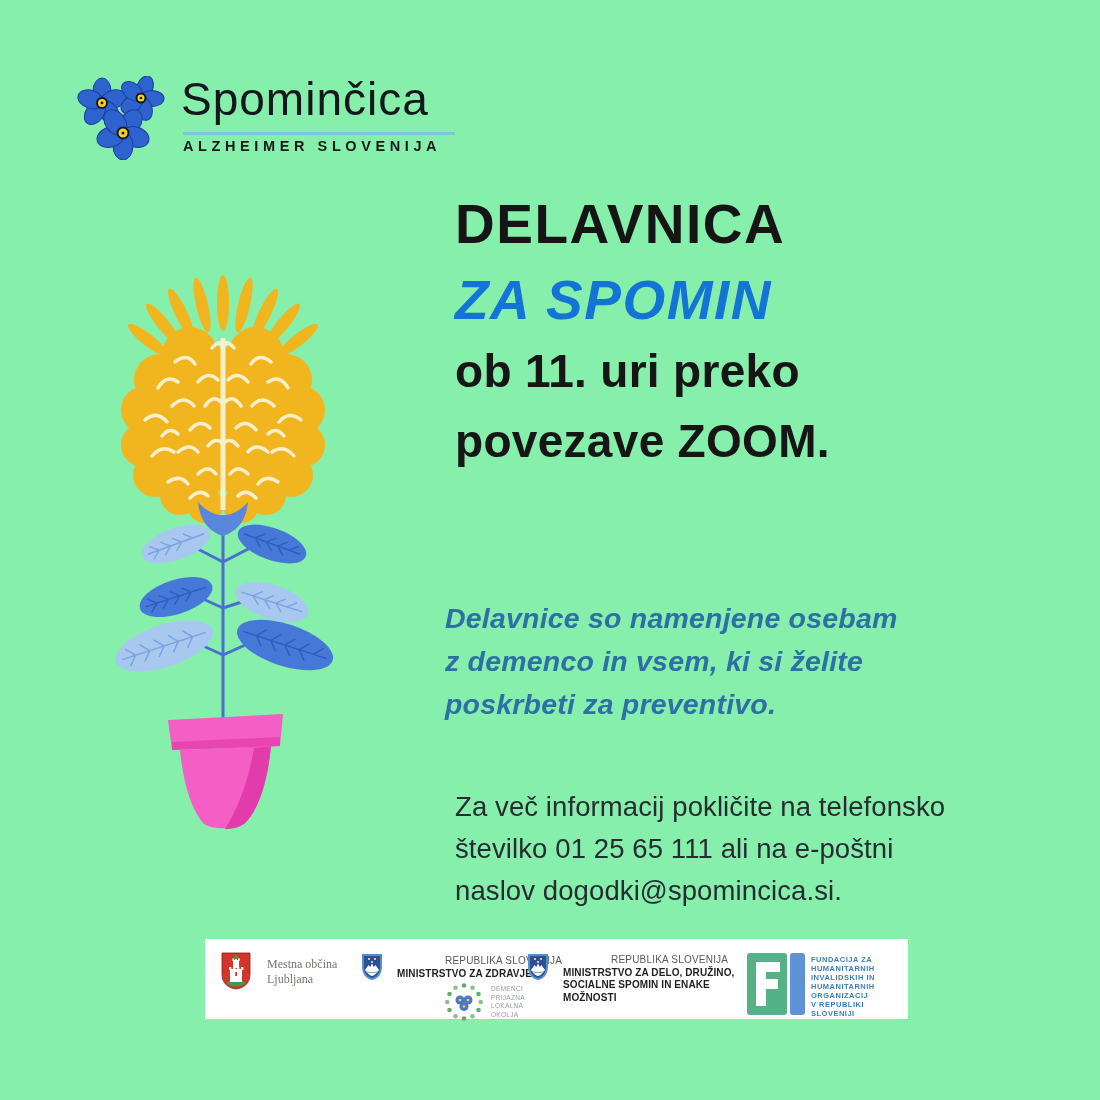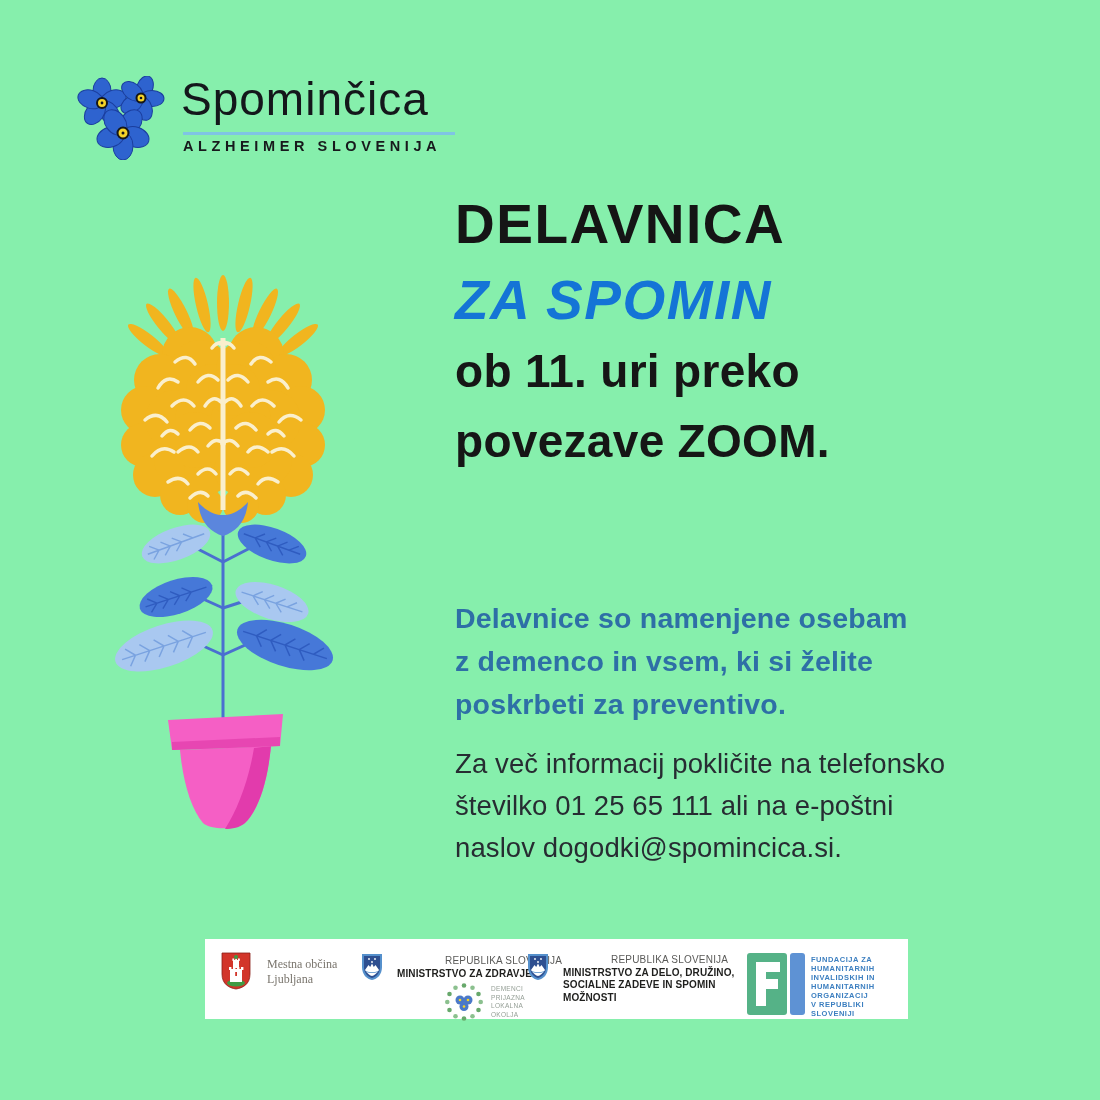--- a/index.html
+++ b/index.html
@@ -16,24 +16,24 @@
                 letter-spacing:4.6px;color:#17191c;white-space:nowrap;}
 
   
   .title{position:absolute;left:455px;top:186px;}
   .title div{font-size:55px;font-weight:800;letter-spacing:1.5px;line-height:76px;color:#151515;}
   .title .accent{color:#1474d6;font-style:italic;}
 
   .schedule{position:absolute;left:455px;top:336px;}
   .schedule div{font-size:46px;font-weight:800;line-height:70px;color:#161616;letter-spacing:0.3px;}
 
-  .audience{position:absolute;left:455px;top:597px;}
+  .audience{position:absolute;left:445px;top:597px;font-style:italic;}
   .audience div{font-size:28.5px;font-weight:700;line-height:43px;color:#2e6fa6;letter-spacing:0.2px;}
 
-  .contact{position:absolute;left:455px;top:743px;}
+  .contact{position:absolute;left:455px;top:786px;}
   .contact div{font-size:27.5px;font-weight:400;line-height:42px;color:#272c32;letter-spacing:0.1px;}
 
   
   .footer-bar{position:absolute;left:205px;top:939px;width:703px;height:80px;background:#ffffff;}
   .fb{position:absolute;}
   .lj-text{left:62px;top:18px;font-family:"Liberation Serif",serif;font-size:12px;
            color:#7a756d;line-height:15px;}
   .min-text1{left:192px;top:15px;line-height:13px;}
   .min-text2{left:358px;top:15px;line-height:12.5px;width:200px;}
   .min-l1{font-size:10px;color:#5a5a58;letter-spacing:0.2px;padding-left:48px;}
@@ -312,21 +312,21 @@
       <path d="M3 3 H19 V14 C19 20.5 15 24 11 25 C7 24 3 20.5 3 14 Z" fill="#2e4f90"></path>
       <circle cx="8" cy="6" r="0.9" fill="#ffffff"></circle>
         <circle cx="14" cy="6" r="0.9" fill="#ffffff"></circle>
         <circle cx="11" cy="9" r="0.9" fill="#ffffff"></circle>
       <path d="M4 17 L7.5 12 L9.2 14 L11 10.5 L12.8 14 L14.5 12 L18 17 C15.5 21 13 22.5 11 23 C9 22.5 6.5 21 4 17 Z" fill="#ffffff"></path>
       <path d="M5 18.5 Q8 20 11 19.5 Q14 20 17 18.5" stroke="#5590cc" stroke-width="0.8" fill="none"></path>
     </svg>
     <div class="fb min-text2">
       <div class="min-l1">REPUBLIKA SLOVENIJA</div>
       <div class="min-l2">MINISTRSTVO ZA DELO, DRUŽINO,</div>
-      <div class="min-l2">SOCIALNE ZADEVE IN SPOMIN MOŽNOSTI</div>
+      <div class="min-l2">SOCIALNE SPOMIN IN ENAKE MOŽNOSTI</div>
     </div>
 
     <svg class="fb" style="left:542px;top:14px;" width="58" height="62" viewBox="0 0 58 62">
       <rect x="0" y="0" width="40" height="62" rx="3" fill="#55b287"></rect>
       <path d="M9 9 H33 V19 H19 V26 H31 V36 H19 V53 H9 Z" fill="#ffffff"></path>
       <rect x="43" y="0" width="15" height="62" rx="3" fill="#5e92d4"></rect>
     </svg>
     <div class="fb fiho-text">
       <div>FUNDACIJA ZA</div>
       <div>HUMANITARNIH</div>

